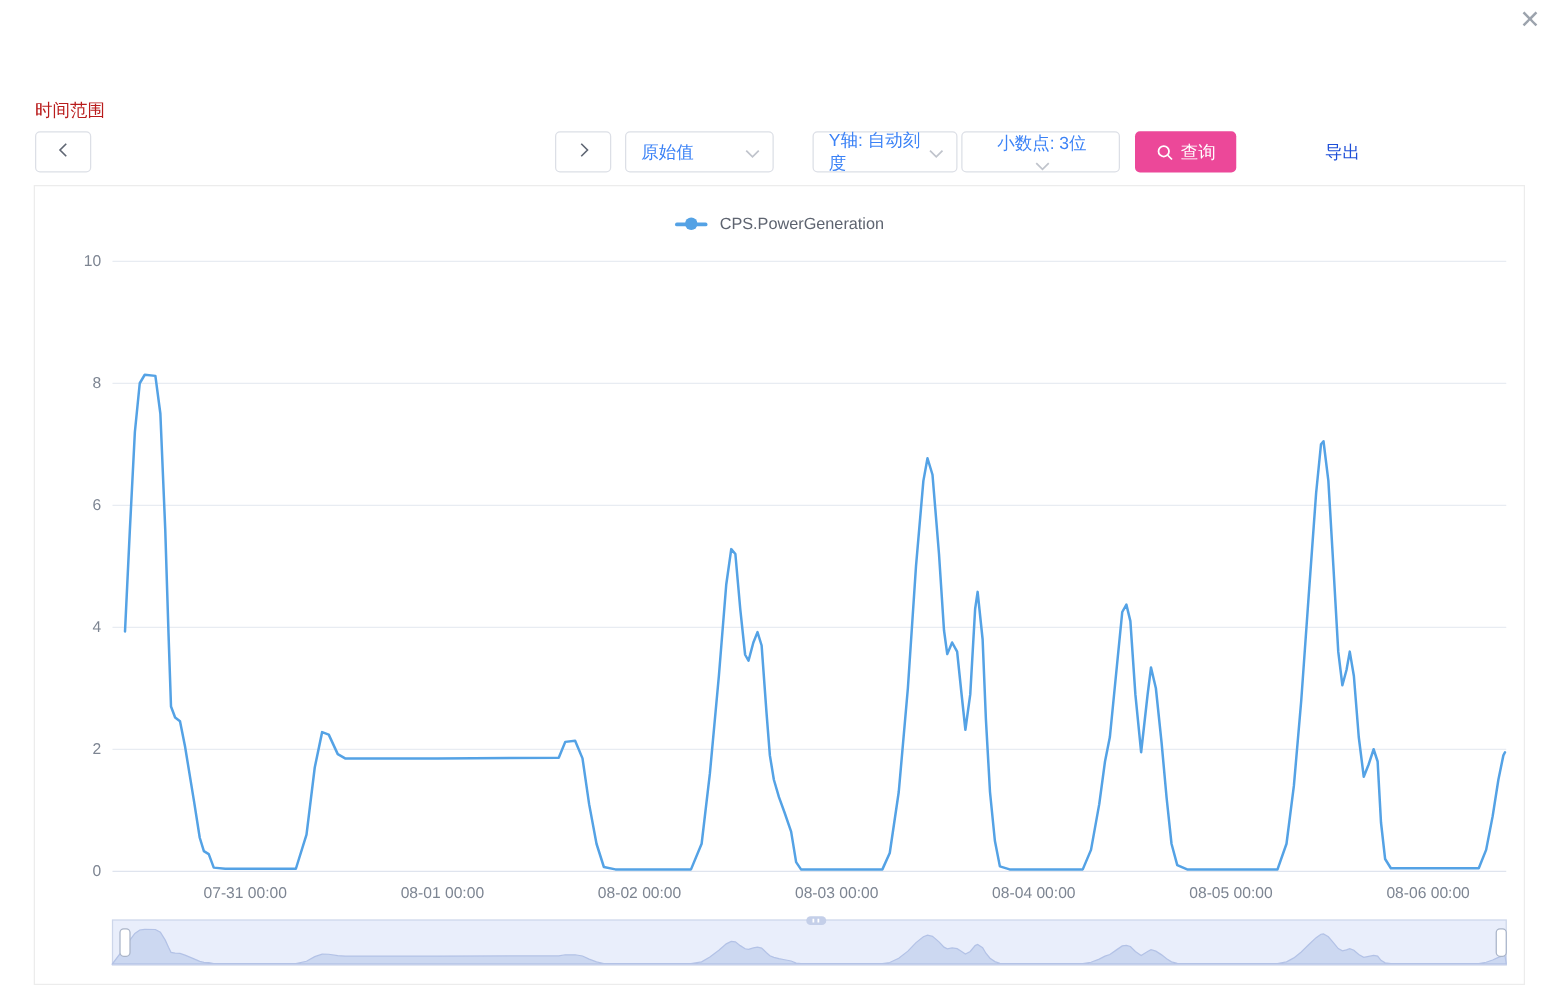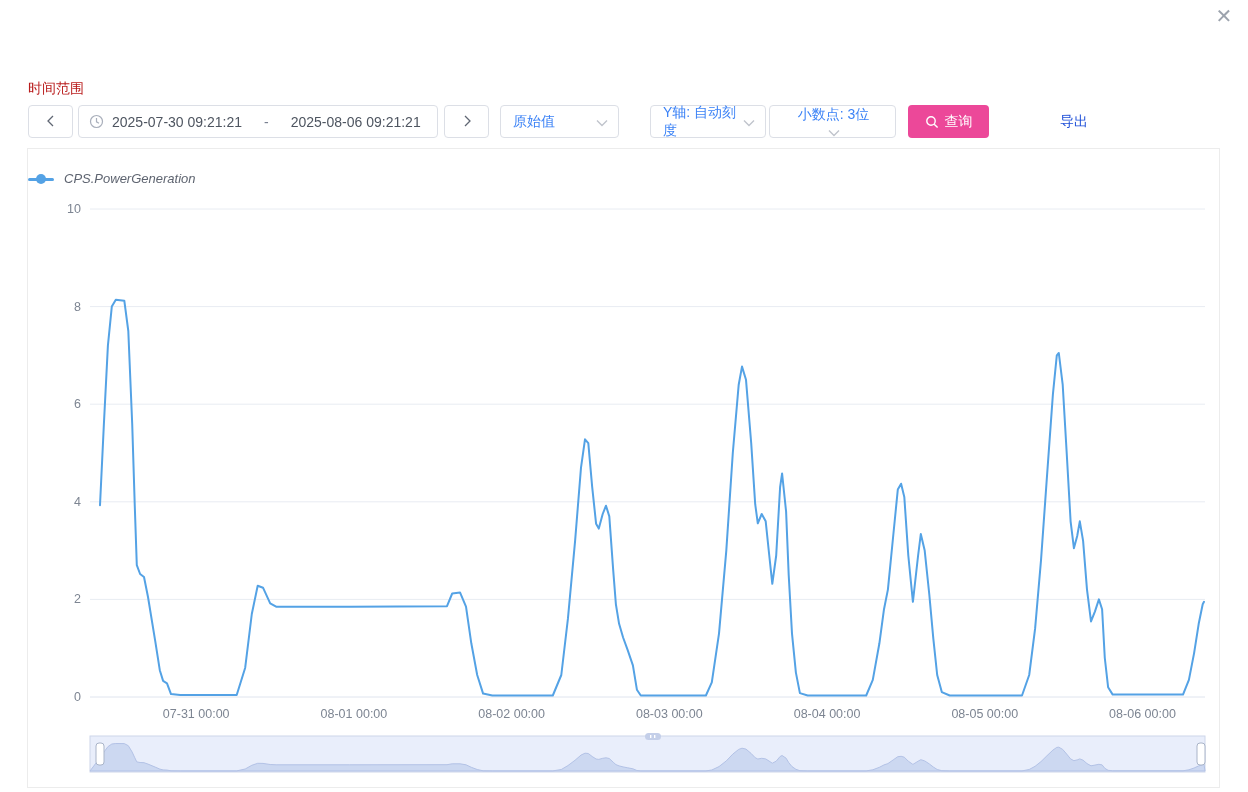--- a/index.html
+++ b/index.html
@@ -27,21 +27,21 @@
   #sel-yaxis { left:650px; width:116px; }
   #sel-dec { left:769px; width:127px;flex-direction:column; }
 
   #btn-query { left:908px; top:105px; width:81px; height:33px; border:none; border-radius:4px;
                background:#ec4899; color:#fff; font-size:14px; display:flex; align-items:center;
                justify-content:center; gap:6px; cursor:pointer; font-family:inherit; }
   #link-export { left:1060px; top:113px; font-size:14px; color:#1d4ed8; cursor:pointer; text-decoration:none; }
 
   #chart-panel { left:27px; top:148px; width:1193px; height:640px; border:1px solid #ececec; background:#fff; }
   #legend { position:absolute; left:0; top:22px; width:100%; display:flex; align-items:center;
-            gap:10px;font-style:italic; }
+            justify-content:center; gap:10px; }
   #legend-marker { position:relative; width:26px; height:10px; }
   #legend-marker .lm-line { position:absolute; left:0; top:4px; width:26px; height:3px; border-radius:2px; }
   #legend-marker .lm-dot { position:absolute; left:8px; top:0; width:10px; height:10px; border-radius:50%; }
   #legend-label { font-size:13px; color:#5e6470; }
   #trend-svg { position:absolute; left:0; top:0; }
   svg text { font-family:"Liberation Sans","DejaVu Sans",sans-serif; }
 </style>
 </head>
 <body>
 
@@ -53,31 +53,20 @@
   <div id="lbl-params" class="abs section-label">绘图参数</div>
 
   <div id="btn-prev" class="abs ctl nav-btn">
     <span>
       <svg width="12" height="12" viewBox="0 0 12 12">
           <path d="M8 1 L3 6 L8 11" fill="none" stroke="#5f6673" stroke-width="1.3"></path>
         </svg>
     </span>
   </div>
 
-  <div id="date-range" class="abs ctl">
-    <span style="display:flex;">
-      <svg width="15" height="15" viewBox="0 0 15 15">
-          <circle cx="7.5" cy="7.5" r="6" fill="none" stroke="#a9afbb" stroke-width="1.2"></circle>
-          <path d="M7.5 4 V7.8 L10 9.2" fill="none" stroke="#a9afbb" stroke-width="1.2"></path>
-        </svg>
-    </span>
-    <span>2025-07-30 09:21:21</span>
-    <span class="sep">-</span>
-    <span>2025-08-06 09:21:21</span>
-  </div>
 
   <div id="btn-next" class="abs ctl nav-btn">
     <span>
       <svg width="12" height="12" viewBox="0 0 12 12">
           <path d="M4 1 L9 6 L4 11" fill="none" stroke="#5f6673" stroke-width="1.3"></path>
         </svg>
     </span>
   </div>
 
   <div id="sel-mode" class="abs ctl select">

